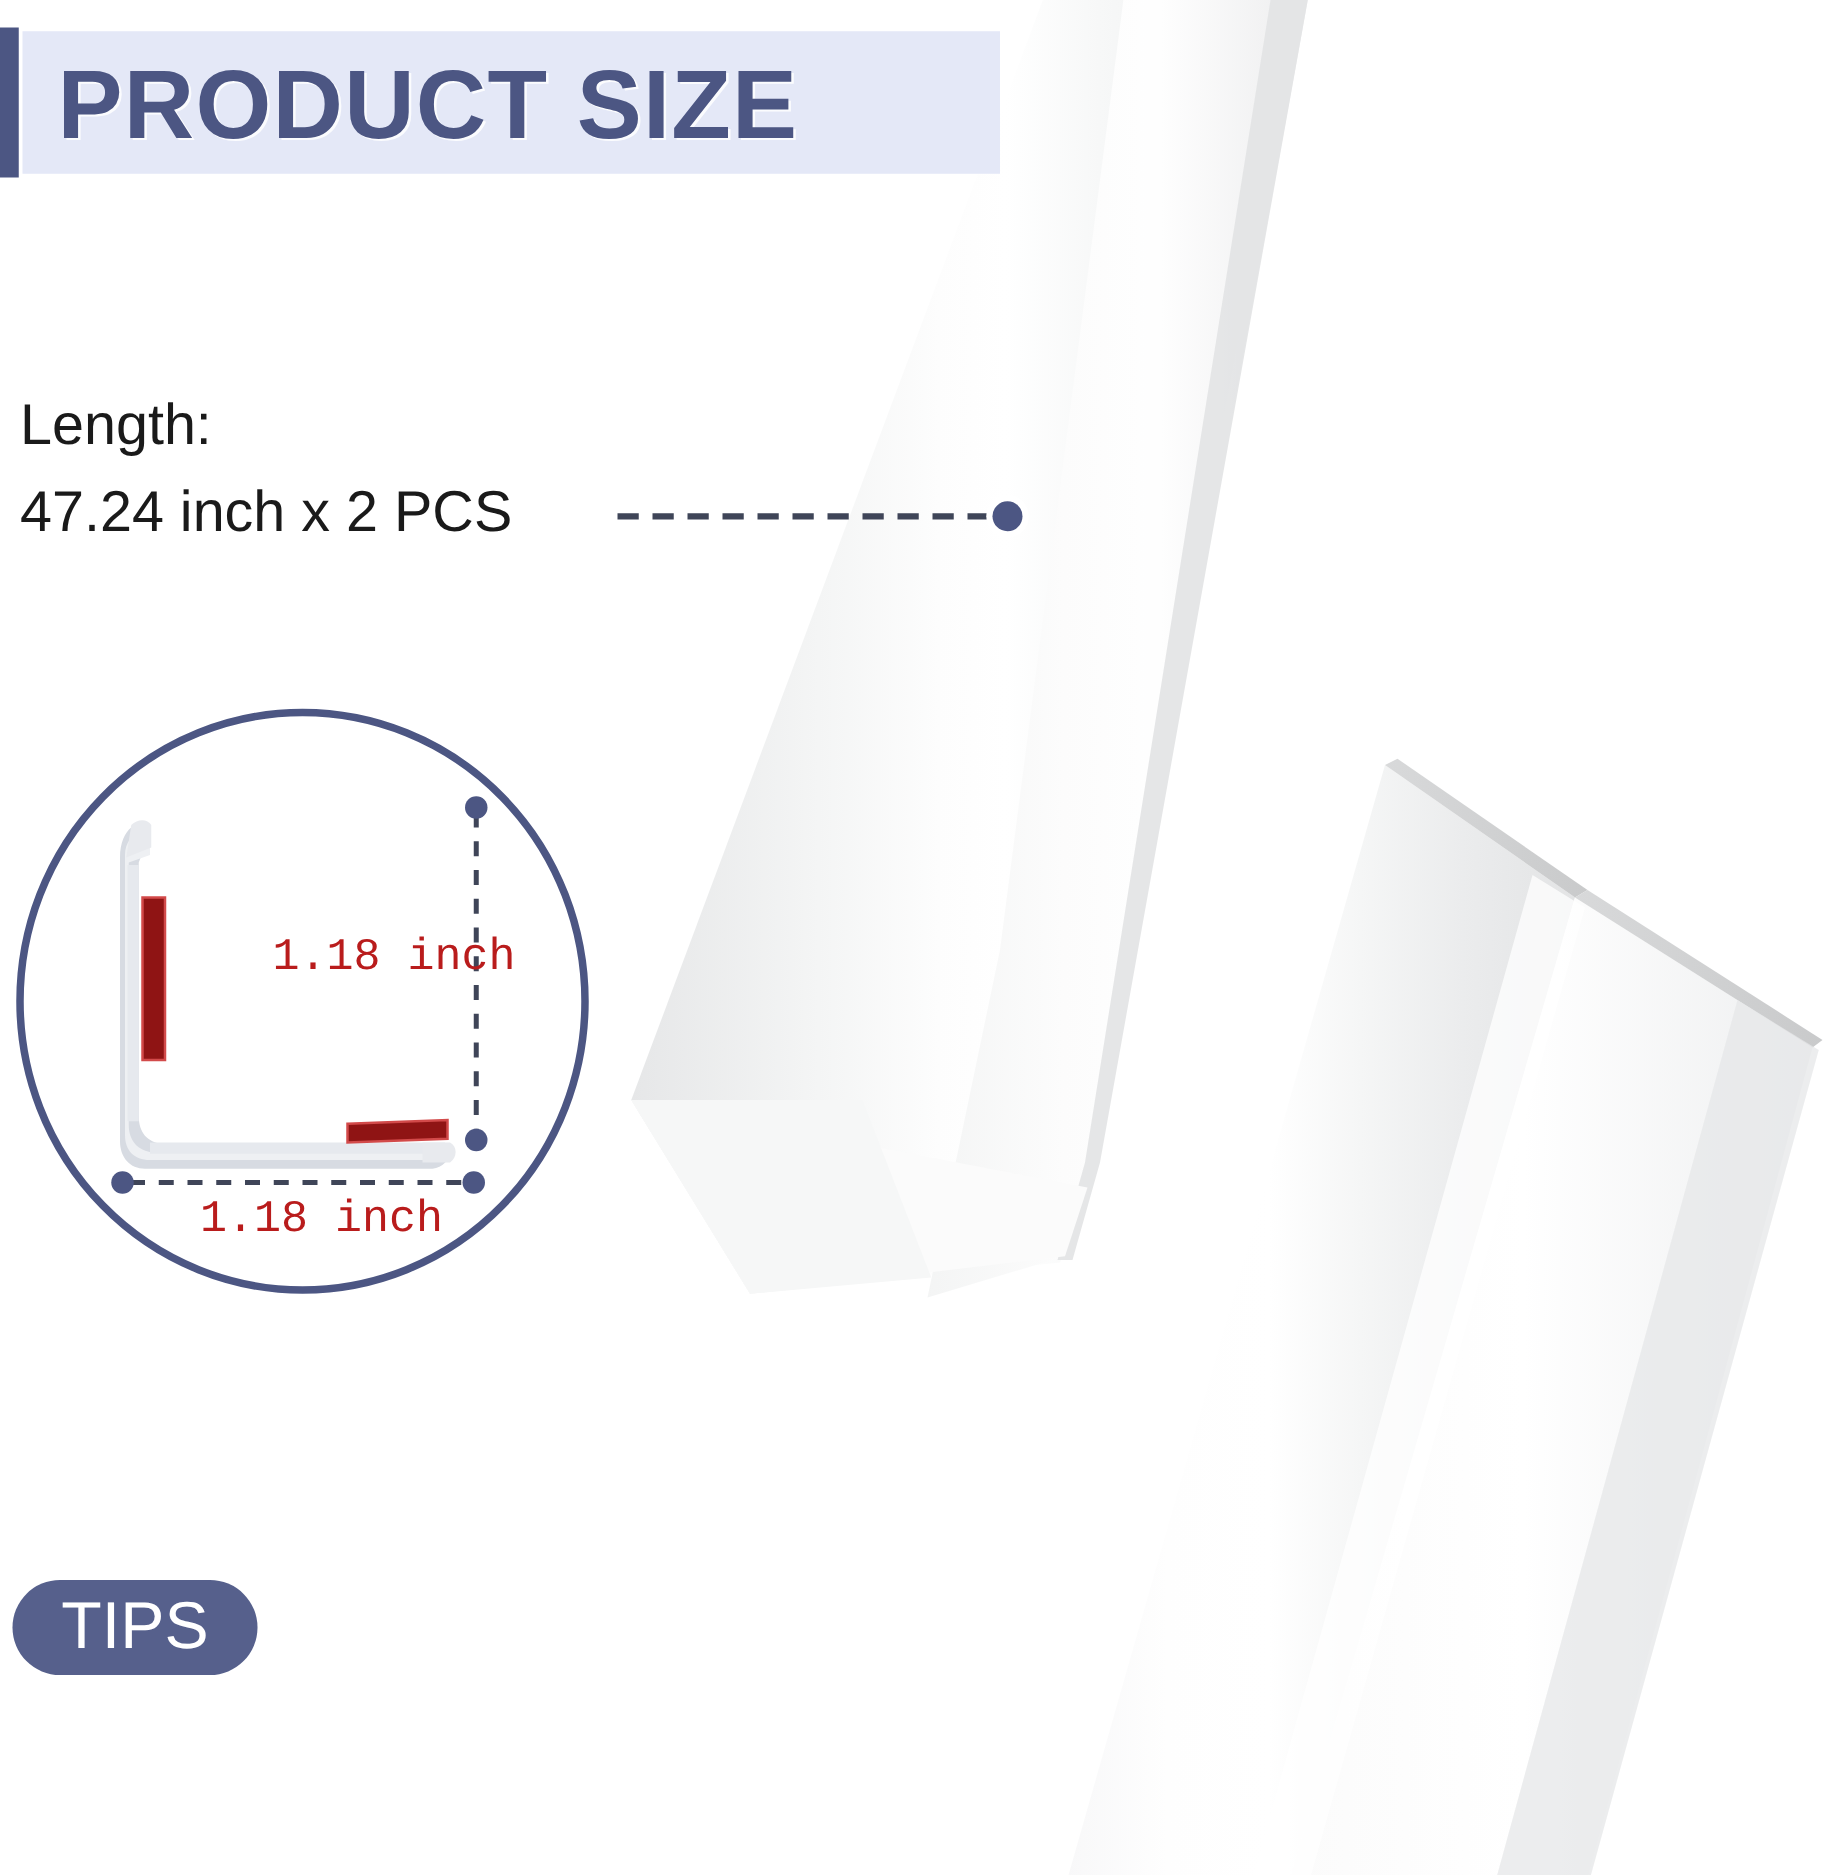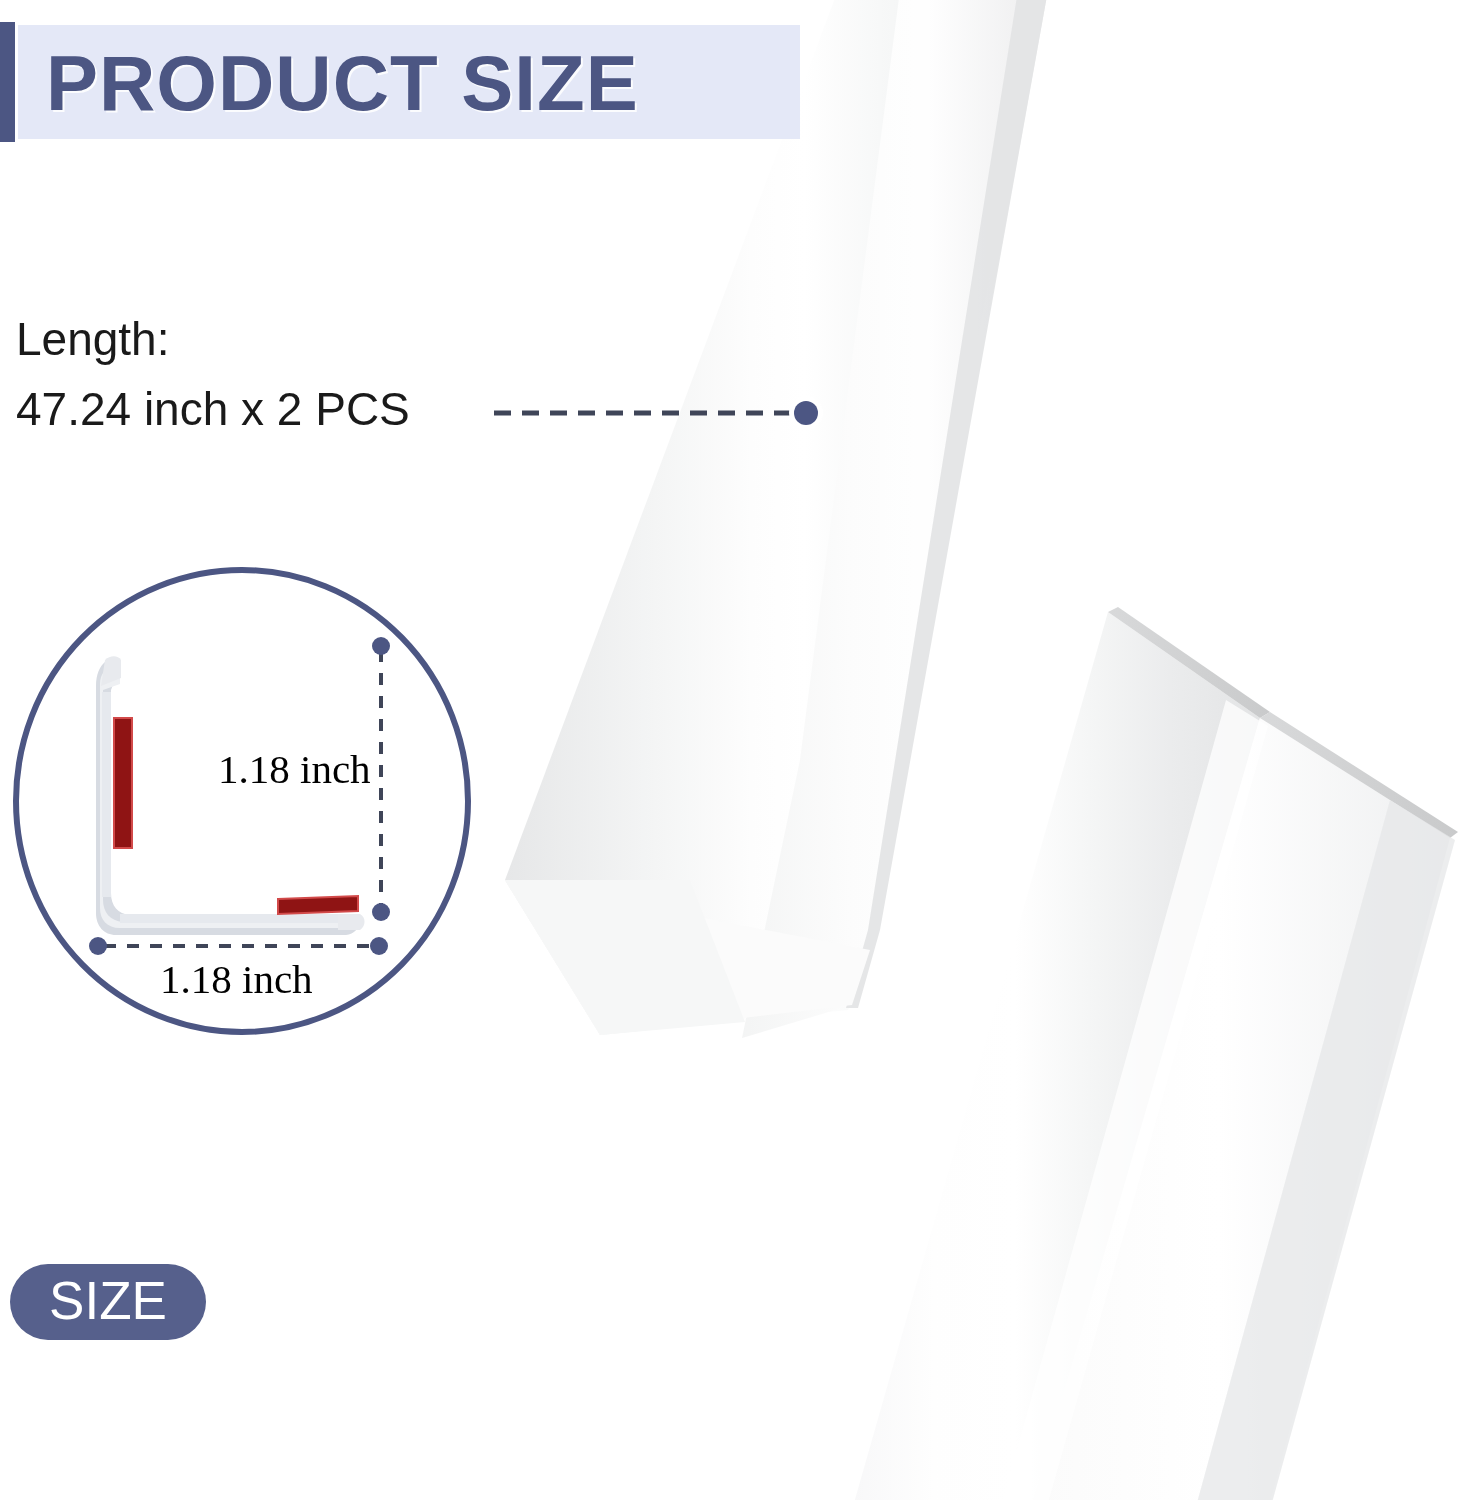--- a/index.html
+++ b/index.html
@@ -103,24 +103,24 @@
   }
   .detail-svg {
     position: absolute;
     left: 0;
     top: 0;
     width: 468px;
     height: 478px;
   }
   .dim-label {
     position: absolute;
-    font-size: 41px;
-    color: #000000;
-    white-space: nowrap;
-    font-family: Liberation Serif, serif;
+    font-size: 36px;
+    color: #b91c1c;
+    white-space: nowrap;
+    font-family: Liberation Mono, monospace;
   }
   .dim-label.vertical-dim {
     left: 218px;
     top: 745px;
   }
   .dim-label.horizontal-dim {
     left: 160px;
     top: 955px;
   }
 
@@ -293,16 +293,16 @@
         <circle cx="90" cy="384" r="9" fill="#4c5683"></circle>
         <circle cx="371" cy="384" r="9" fill="#4c5683"></circle>
       </g>
     </svg>
   </div>
 
   <div class="dim-label vertical-dim">1.18 inch</div>
   <div class="dim-label horizontal-dim">1.18 inch</div>
 
   <div class="tips-pill">
-    <span class="tips-pill-text">SIZE</span>
+    <span class="tips-pill-text">TIPS</span>
   </div>
 
 </div>
 
 </body></html>

